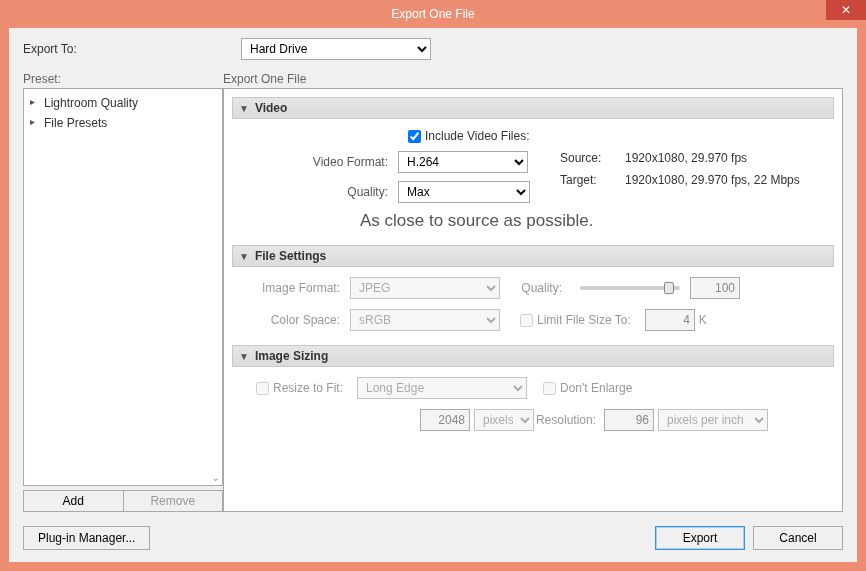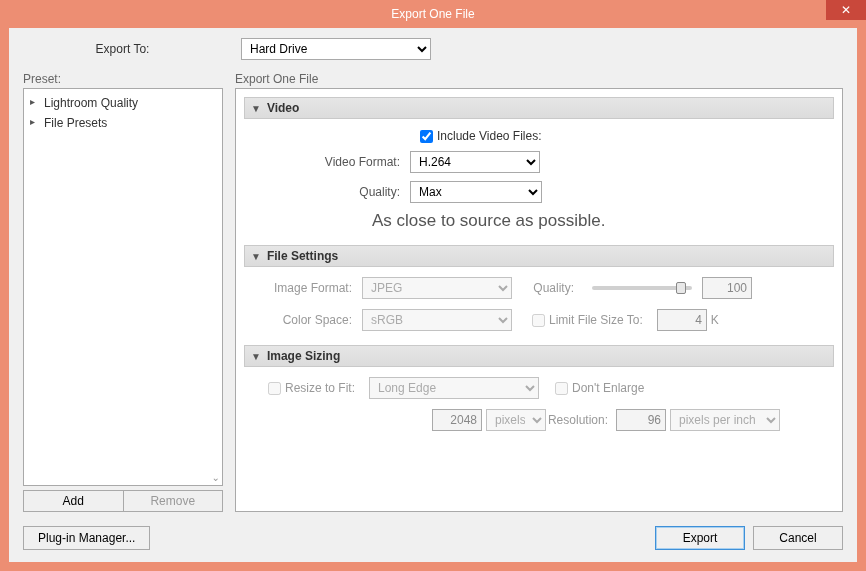--- a/index.html
+++ b/index.html
@@ -43,35 +43,34 @@
     gap: 4px;
   }
   .top-row {
     display: flex;
     align-items: center;
     justify-content: flex-start;
     margin-bottom: 8px;
   }
   .top-row .label-exportto {
     width: 218px;
-    text-align: center;
+    text-align: left;
     padding-right: 19px;
   }
   select, input[type=text] {
     font-family: inherit;
     font-size: 12px;
     background: #fff;
     border: 1px solid #a9a9a9;
     height: 22px;
     padding: 0 4px;
   }
   select:disabled, input:disabled { background: #f4f4f4; color: #888; }
   .main-row {
     display: flex;
-    gap: 12px;
     flex: 1;
     overflow: hidden;
   }
   .preset-col {
     width: 200px;
     display: flex;
     flex-direction: column;
   }
   .col-header { color: #666; margin-bottom: 2px; }
   .preset-list {
@@ -218,20 +217,30 @@
               <div style="flex:0 0 280px">
                 <div class="row">
                   <span class="lbl-right">Video Format:</span>
                   <select style="width:130px"><option>H.264</option></select>
                 </div>
                 <div class="row">
                   <span class="lbl-right">Quality:</span>
                   <select style="width:132px"><option>Max</option></select>
                 </div>
               </div>
+              <div class="info-col">
+                <div class="info-row">
+                  <span class="ilabel">Source:</span>
+                  <span>1920x1080, 29.970 fps</span>
+                </div>
+                <div class="info-row">
+                  <span class="ilabel">Target:</span>
+                  <span>1920x1080, 29.970 fps, 22 Mbps</span>
+                </div>
+              </div>
             </div>
             <div class="note">As close to source as possible.</div>
           </div>
         </div>
 
         <div class="section">
           <div class="sect-head">
             <span class="tri">▼</span>
             <span>File Settings</span>
           </div>

